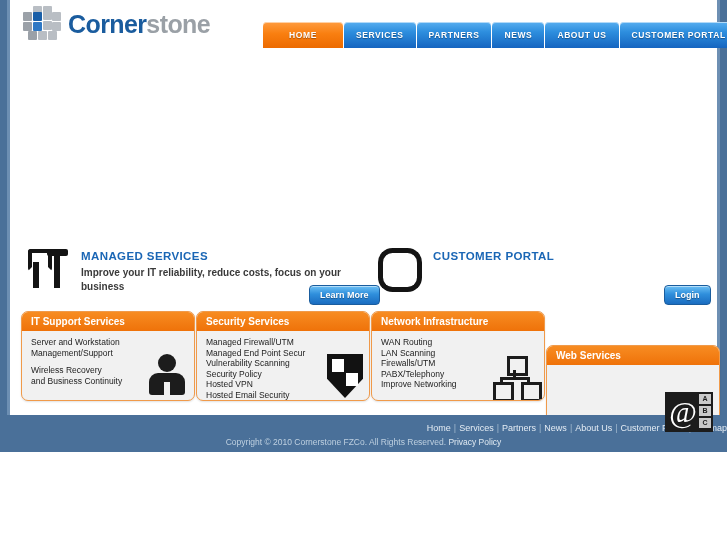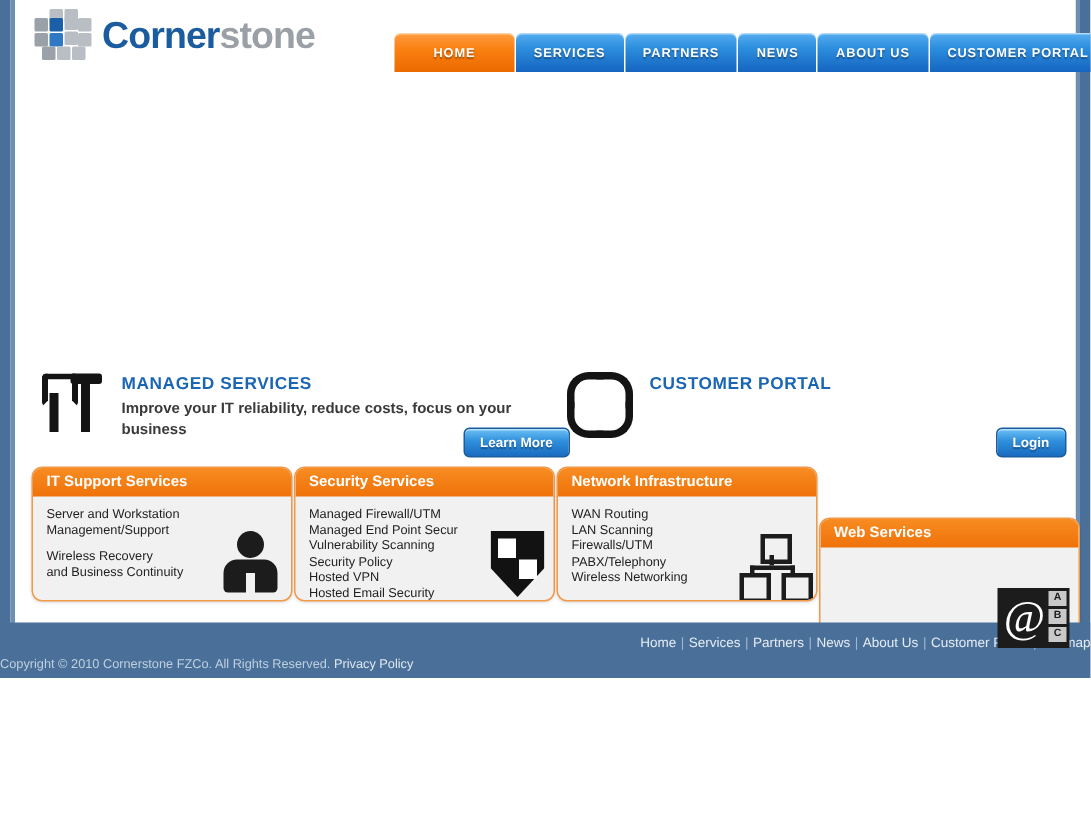--- a/index.html
+++ b/index.html
@@ -130,21 +130,21 @@
   .ico-portal .a1{left:0;top:0;border-radius:50% 0 0 0;border-right-color:transparent;border-bottom-color:transparent;}
   .ico-portal .a2{right:0;top:0;border-radius:0 50% 0 0;border-left-color:transparent;border-bottom-color:transparent;}
   .ico-portal .a3{left:0;bottom:0;border-radius:0 0 0 50%;border-right-color:transparent;border-top-color:transparent;}
   .ico-portal .a4{right:0;bottom:0;border-radius:0 0 50% 0;border-left-color:transparent;border-top-color:transparent;}
 
   
   #footer{position:absolute;left:0;top:415px;width:727px;height:37px;background:#4a7099;}
   #footer-links{text-align:right;padding-top:8px;font-size:9px;color:#e4ecf4;}
   #footer-links span.sep{color:#9fb8ce;padding:0 3px;}
   #footer-links a{color:#e4ecf4;text-decoration:none;cursor:pointer;}
-  #footer-copy{text-align:left;padding-top:4px;font-size:8.5px;color:#bed0e0;}
+  #footer-copy{text-align:center;padding-top:4px;font-size:8.5px;color:#bed0e0;}
   #footer-copy a{color:#dfe9f2;text-decoration:none;cursor:pointer;}
 </style>
 </head>
 <body>
 
 <div id="page">
 
   <div class="rail left"></div>
   <div class="rail-inner left"></div>
   <div class="rail right"></div>
@@ -257,21 +257,21 @@
     </div>
 
     <div class="svc" id="svc-3">
       <div class="svc-head">Network Infrastructure</div>
       <div class="svc-body">
         <div class="svc-list">
             <div>WAN Routing</div>
             <div>LAN Scanning</div>
             <div>Firewalls/UTM</div>
             <div>PABX/Telephony</div>
-            <div>Wireless Networking</div>
+            <div>Improve Networking</div>
           </div>
         <div class="svc-icon">
           <div class="ico-net">
             <div class="nbox n1"></div>
               <div class="vline"></div>
               <div class="hline"></div>
             <div class="d1"></div>
               <div class="d2"></div>
             <div class="nbox n2"></div>
               <div class="nbox n3"></div>

